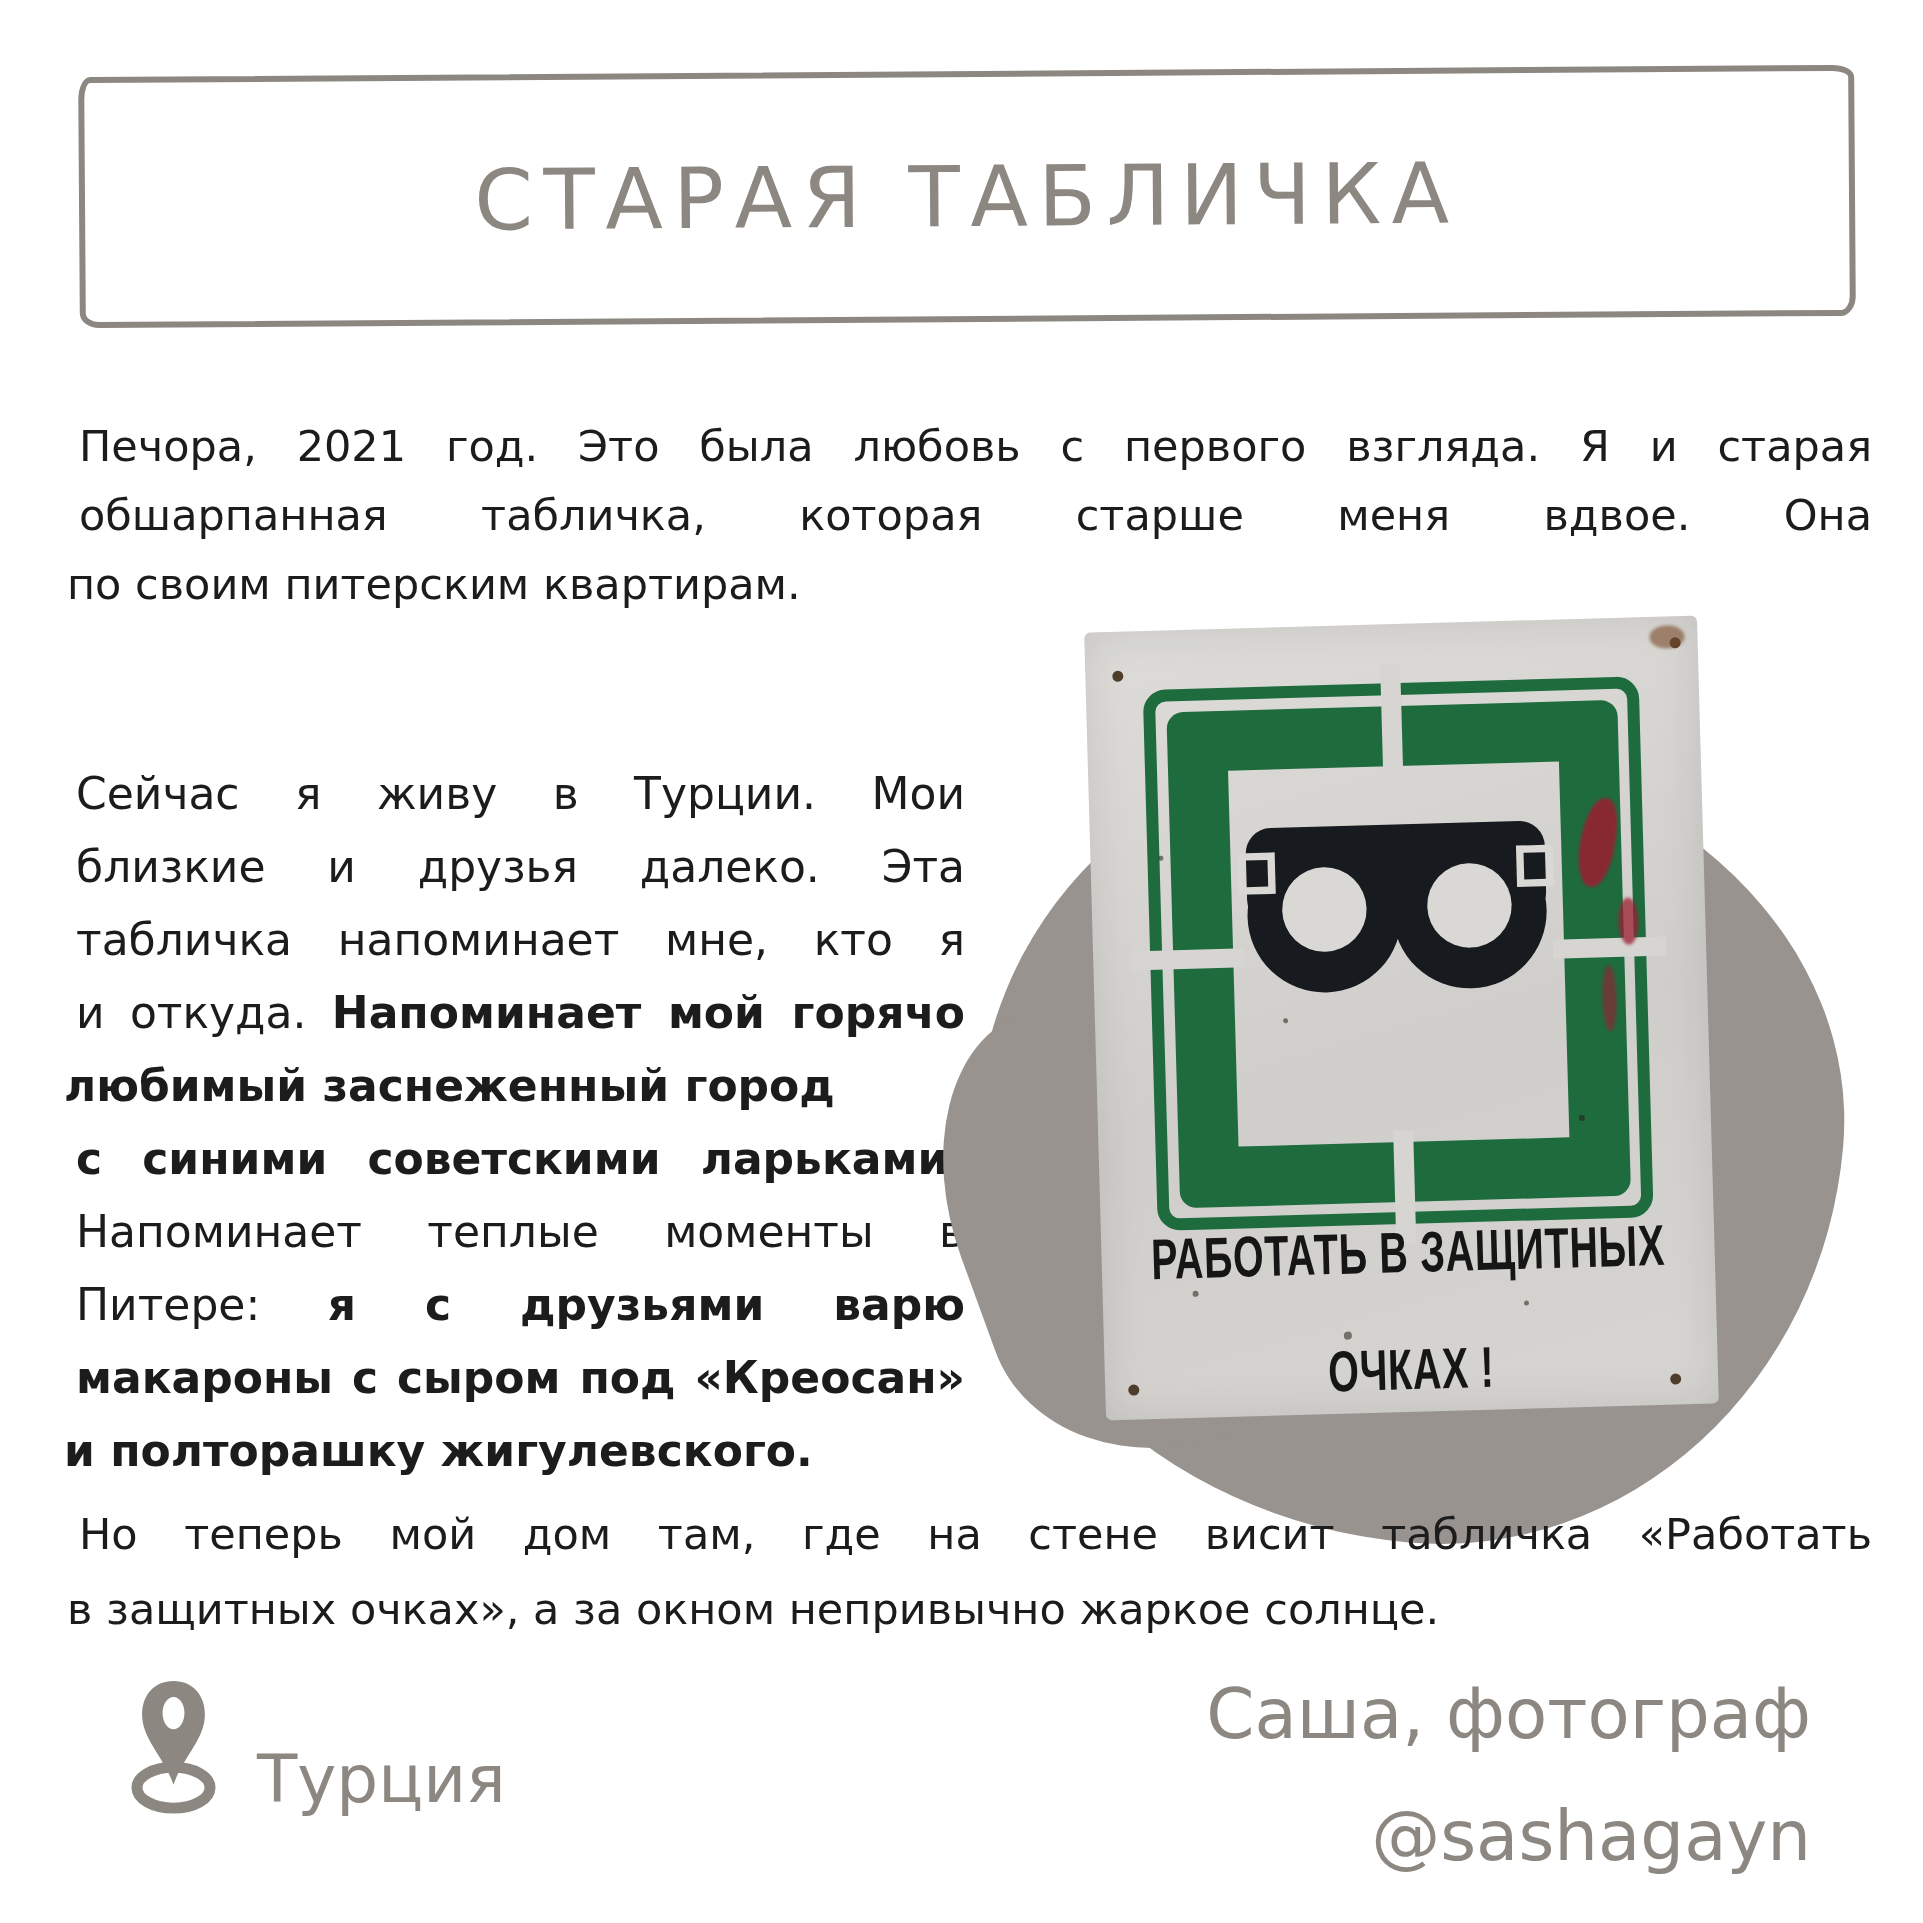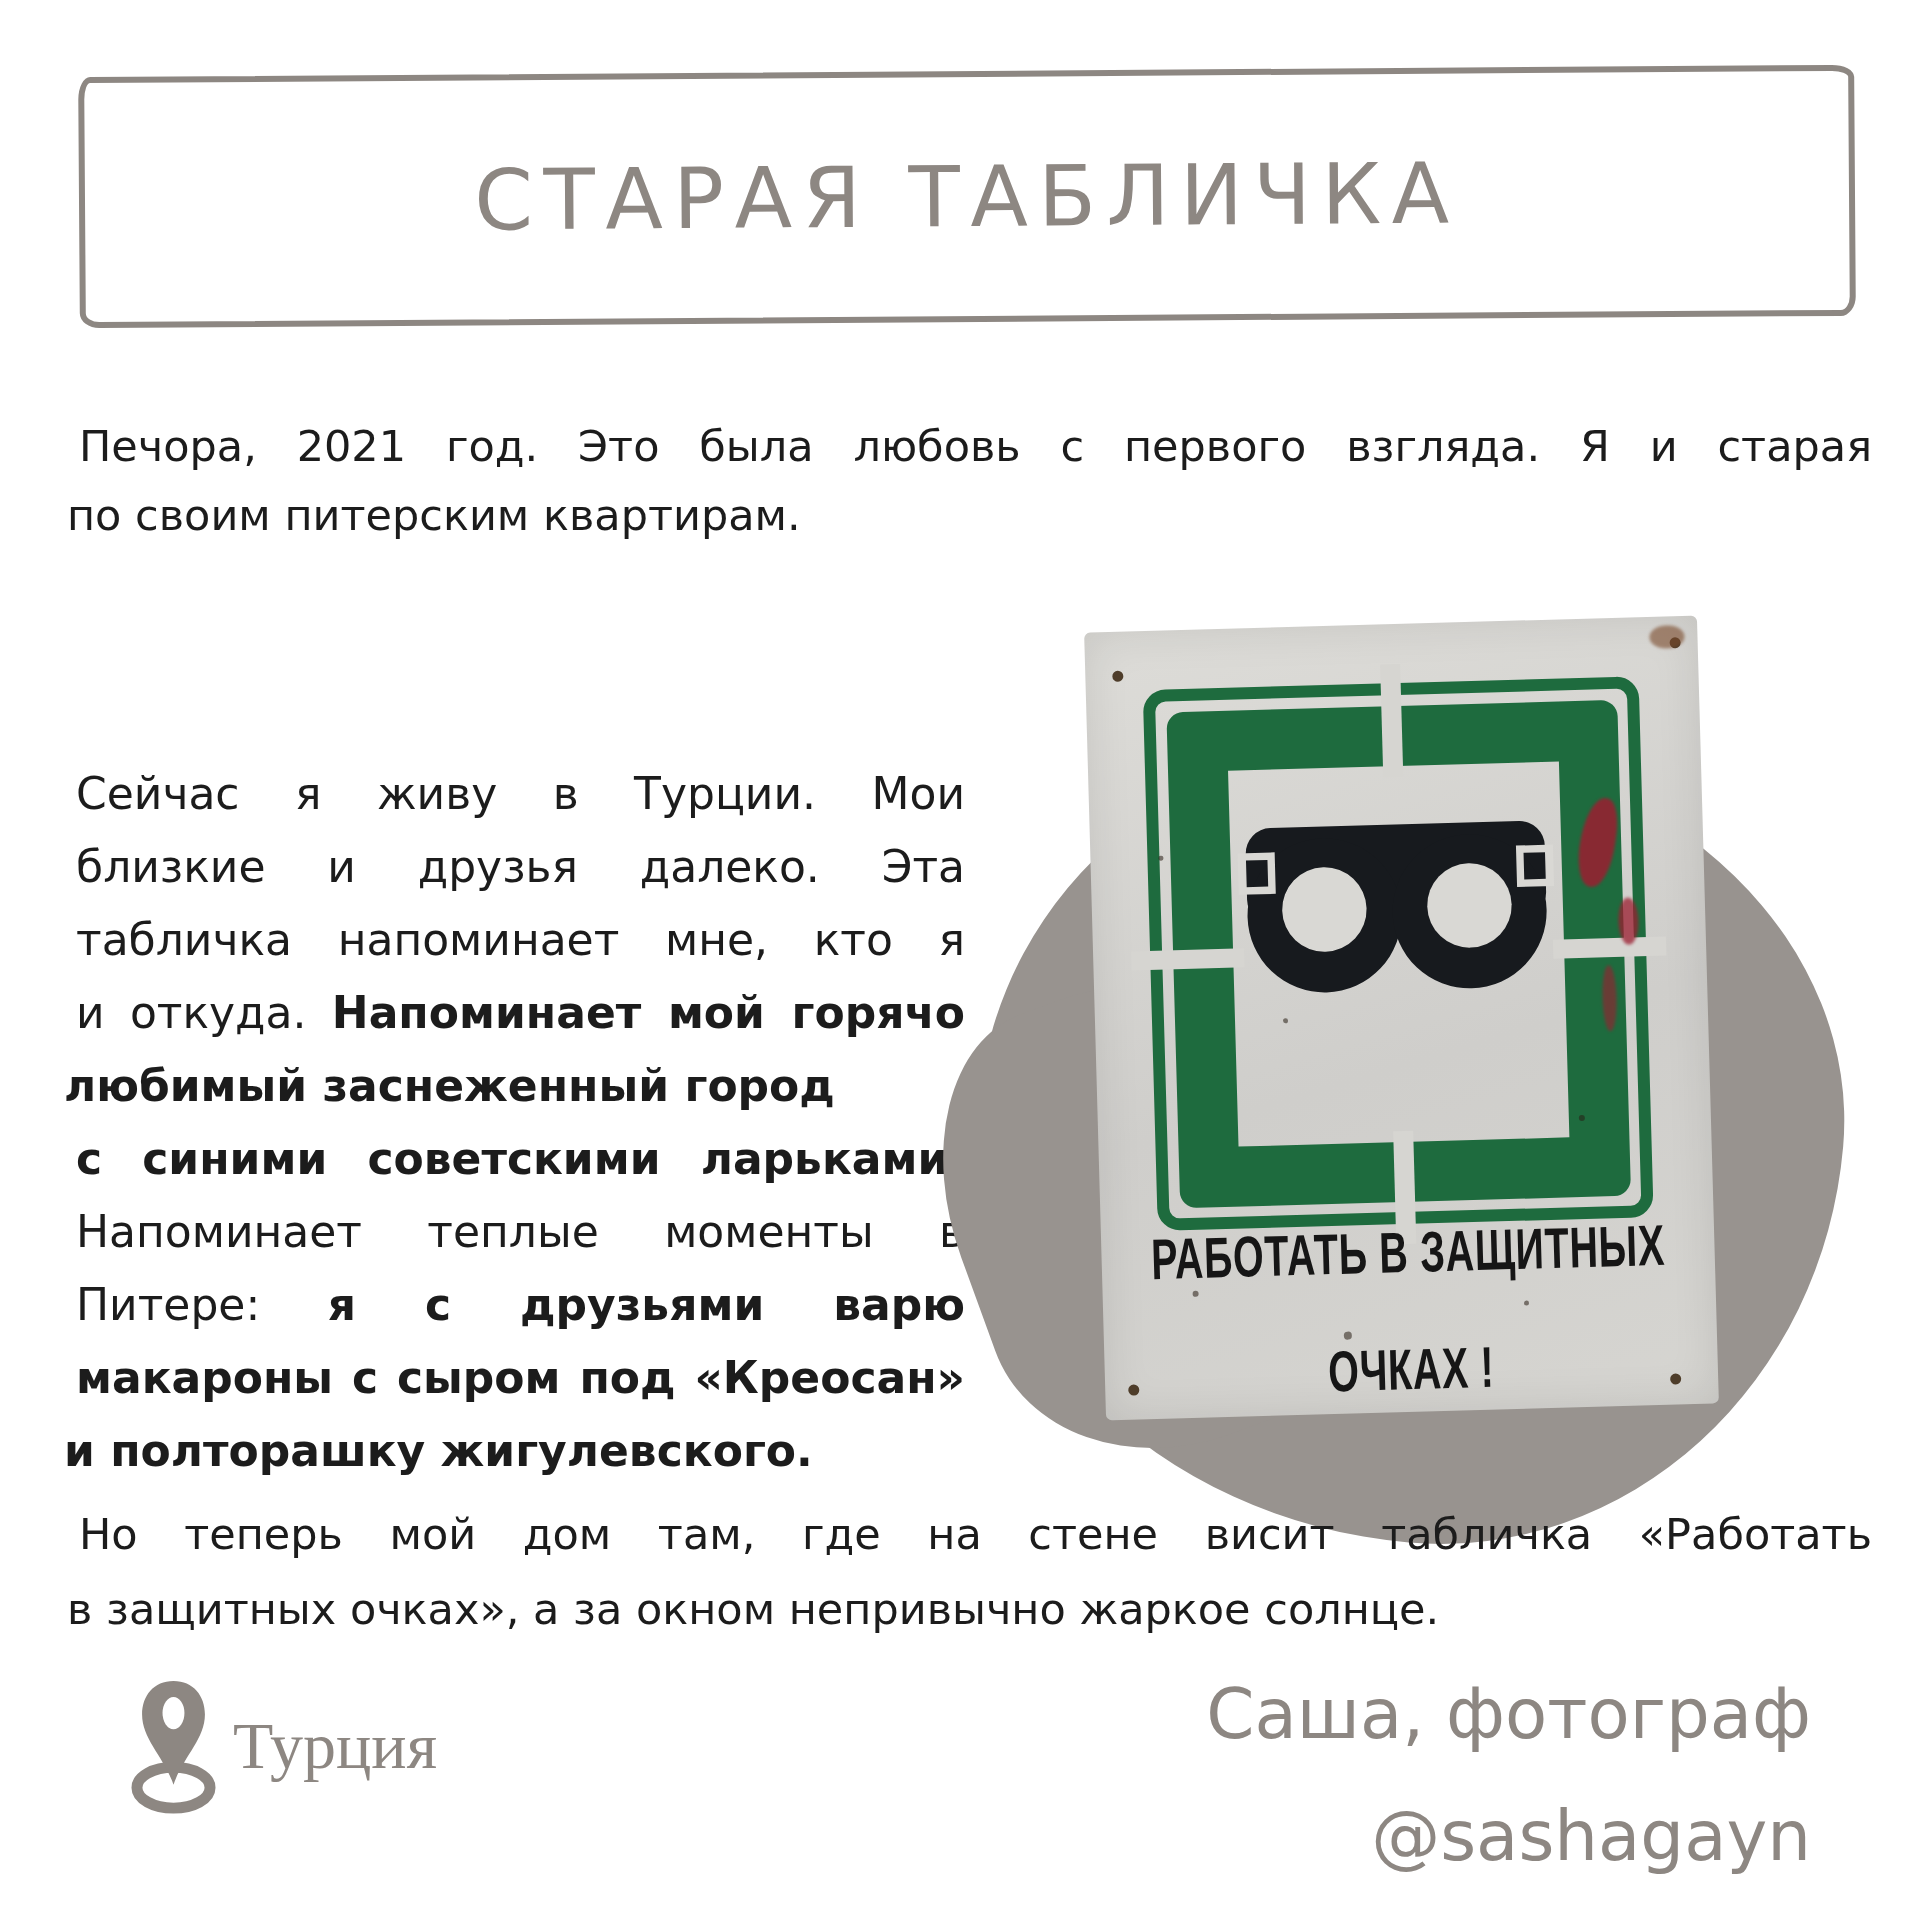--- a/index.html
+++ b/index.html
@@ -58,37 +58,38 @@
   .h1{left:27px;top:39px;} .h2{left:585px;top:21px;} .h3{left:22.5px;top:753px;} .h4{left:565px;top:757px;}
   .rust{position:absolute;left:565px;top:9px;width:35px;height:22.5px;background:#7a4a2b;
     border-radius:50%;opacity:.6;filter:blur(1.5px);}
   .stain{position:absolute;background:var(--stain_red,#9b1e30);filter:blur(1.5px);}
   .st1{left:490px;top:179px;width:35px;height:90px;border-radius:60% 40% 55% 45%;transform:rotate(9deg);opacity:.85;}
   .st2{left:526px;top:280px;width:19.5px;height:47px;border-radius:50%;opacity:.75;}
   .st3{left:508px;top:347px;width:13.5px;height:66px;border-radius:50%;opacity:.6;}
   .speck{position:absolute;border-radius:50%;background:rgba(40,30,20,.55);}
 
   
-  .location{position:absolute;left:126px;top:1674px;display:flex;align-items:center;gap:12px;
-    color:var(--accent_gray,#8d8782);font-family:Liberation Serif, serif;}
+  .location{position:absolute;left:126px;top:1674px;display:flex;align-items:flex-end;gap:36px;
+    color:var(--accent_gray,#8d8782);}
   .location-label{font-size:66px;}
   .pin-fill{fill:var(--accent_gray,#8d8782);}
   .pin-ring{fill:none;stroke:var(--accent_gray,#8d8782);stroke-width:15px;}
   .signature{position:absolute;right:113px;top:1653px;text-align:right;
     color:var(--accent_gray,#8d8782);font-size:69px;line-height:122px;}
 </style>
 </head>
 <body>
 
 <div class="title-box">
   <div class="title-text">СТАРАЯ ТАБЛИЧКА</div>
 </div>
 
 <div class="para p1">
   <div class="ln j">Печора, 2021 год. Это была любовь с первого взгляда. Я и старая</div>
+  <div class="ln j">обшарпанная табличка, которая старше меня вдвое. Она</div>
   <div class="ln n">по своим питерским квартирам.</div>
 </div>
 
 <div class="para p2">
   <div class="ln j"><span>Сейчас я живу в Турции. Мои</span></div>
   <div class="ln j"><span>близкие и друзья далеко. Эта</span></div>
   <div class="ln j"><span>табличка напоминает мне, кто я</span></div>
   <div class="ln j"><span>и откуда. </span><span class="b">Напоминает мой горячо</span></div>
   <div class="ln n"><span class="b">любимый заснеженный город</span></div>
   <div class="ln j"><span class="b">с синими советскими ларьками.</span></div>

